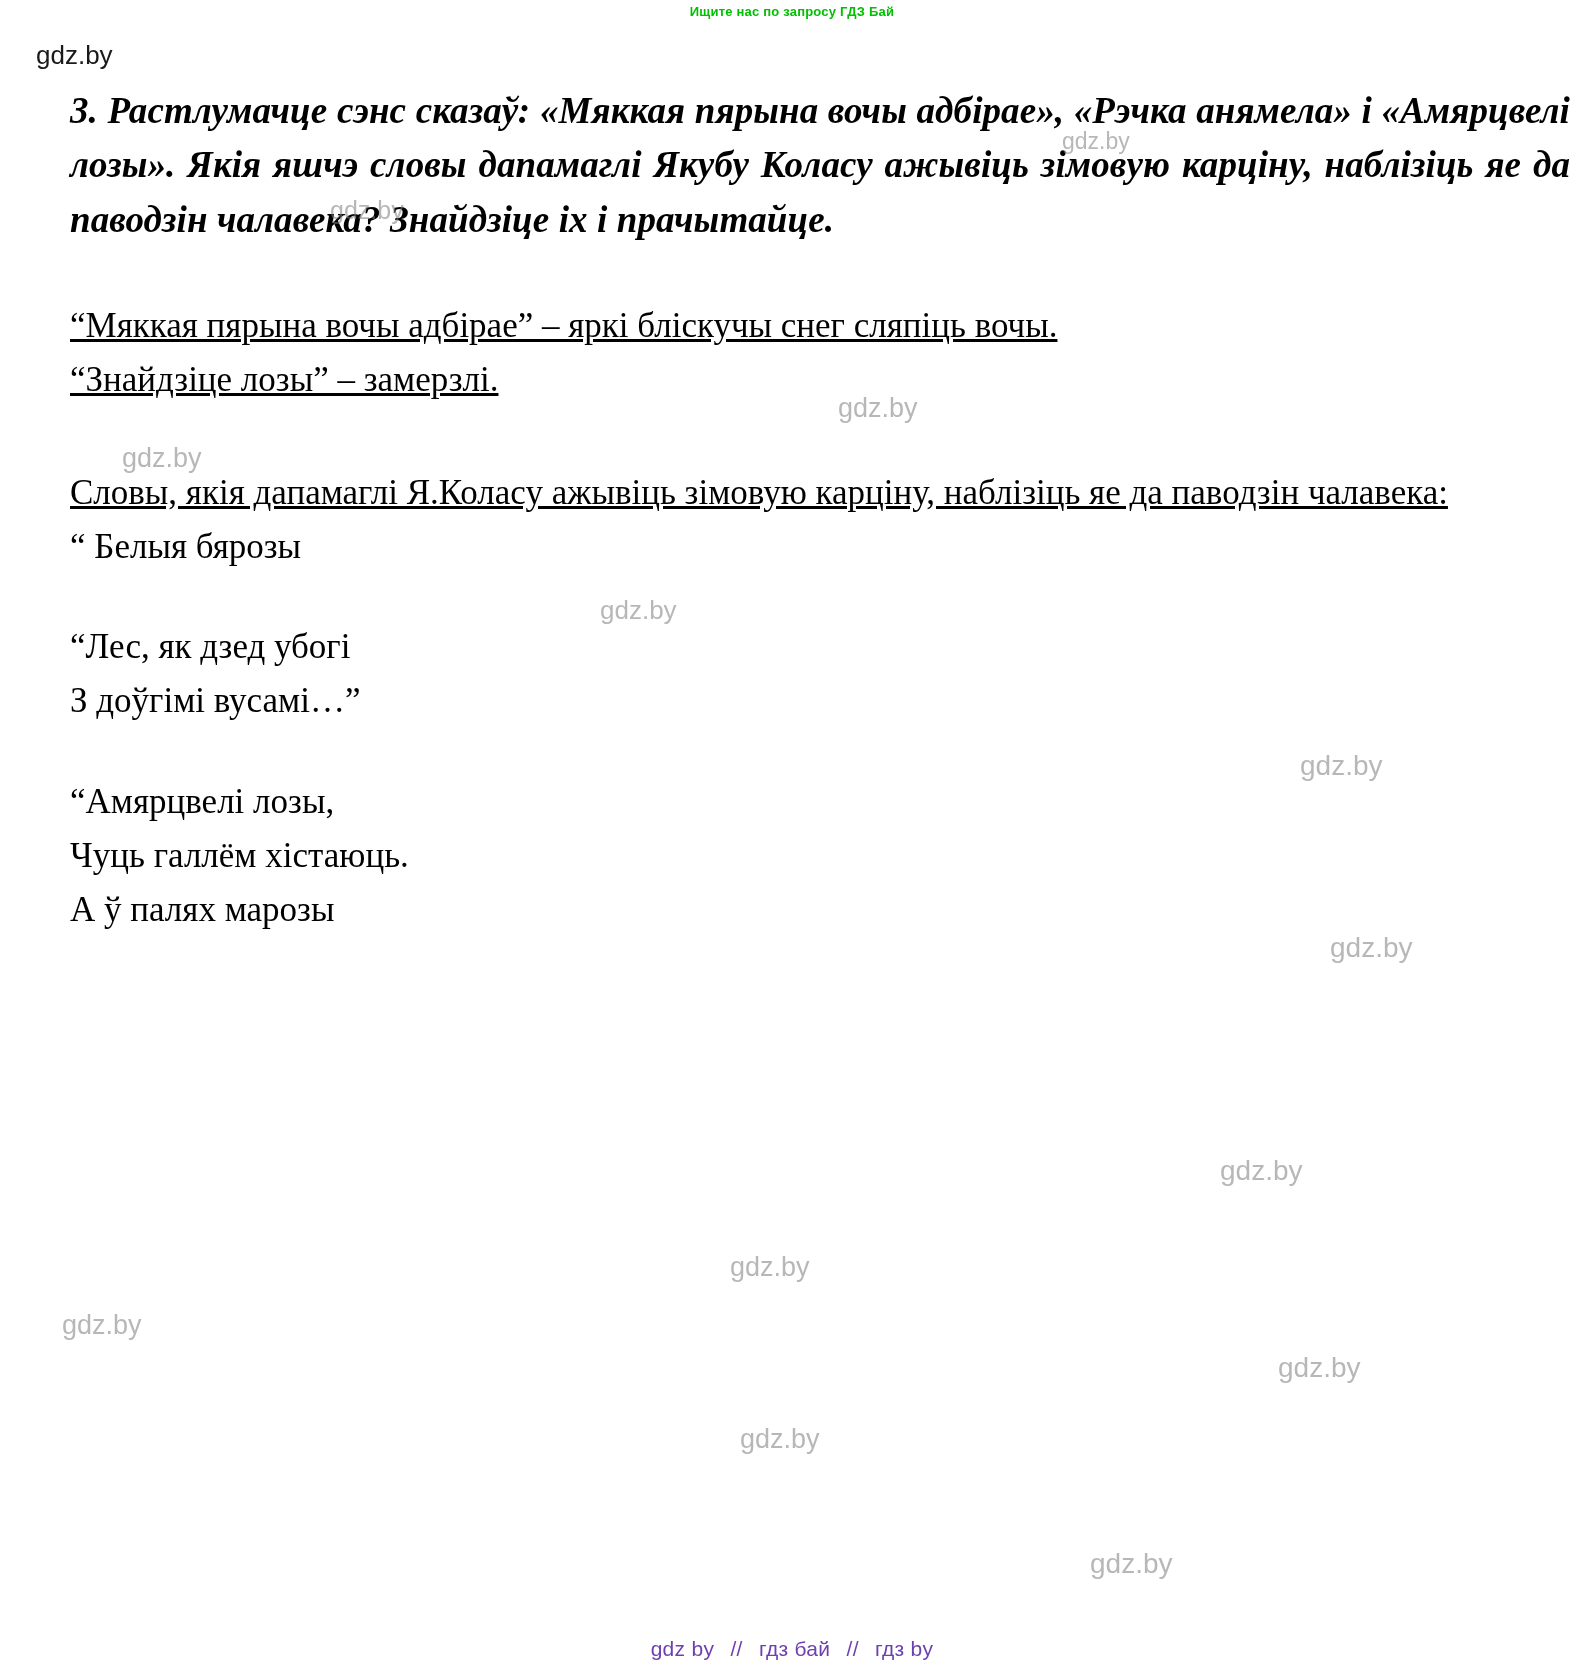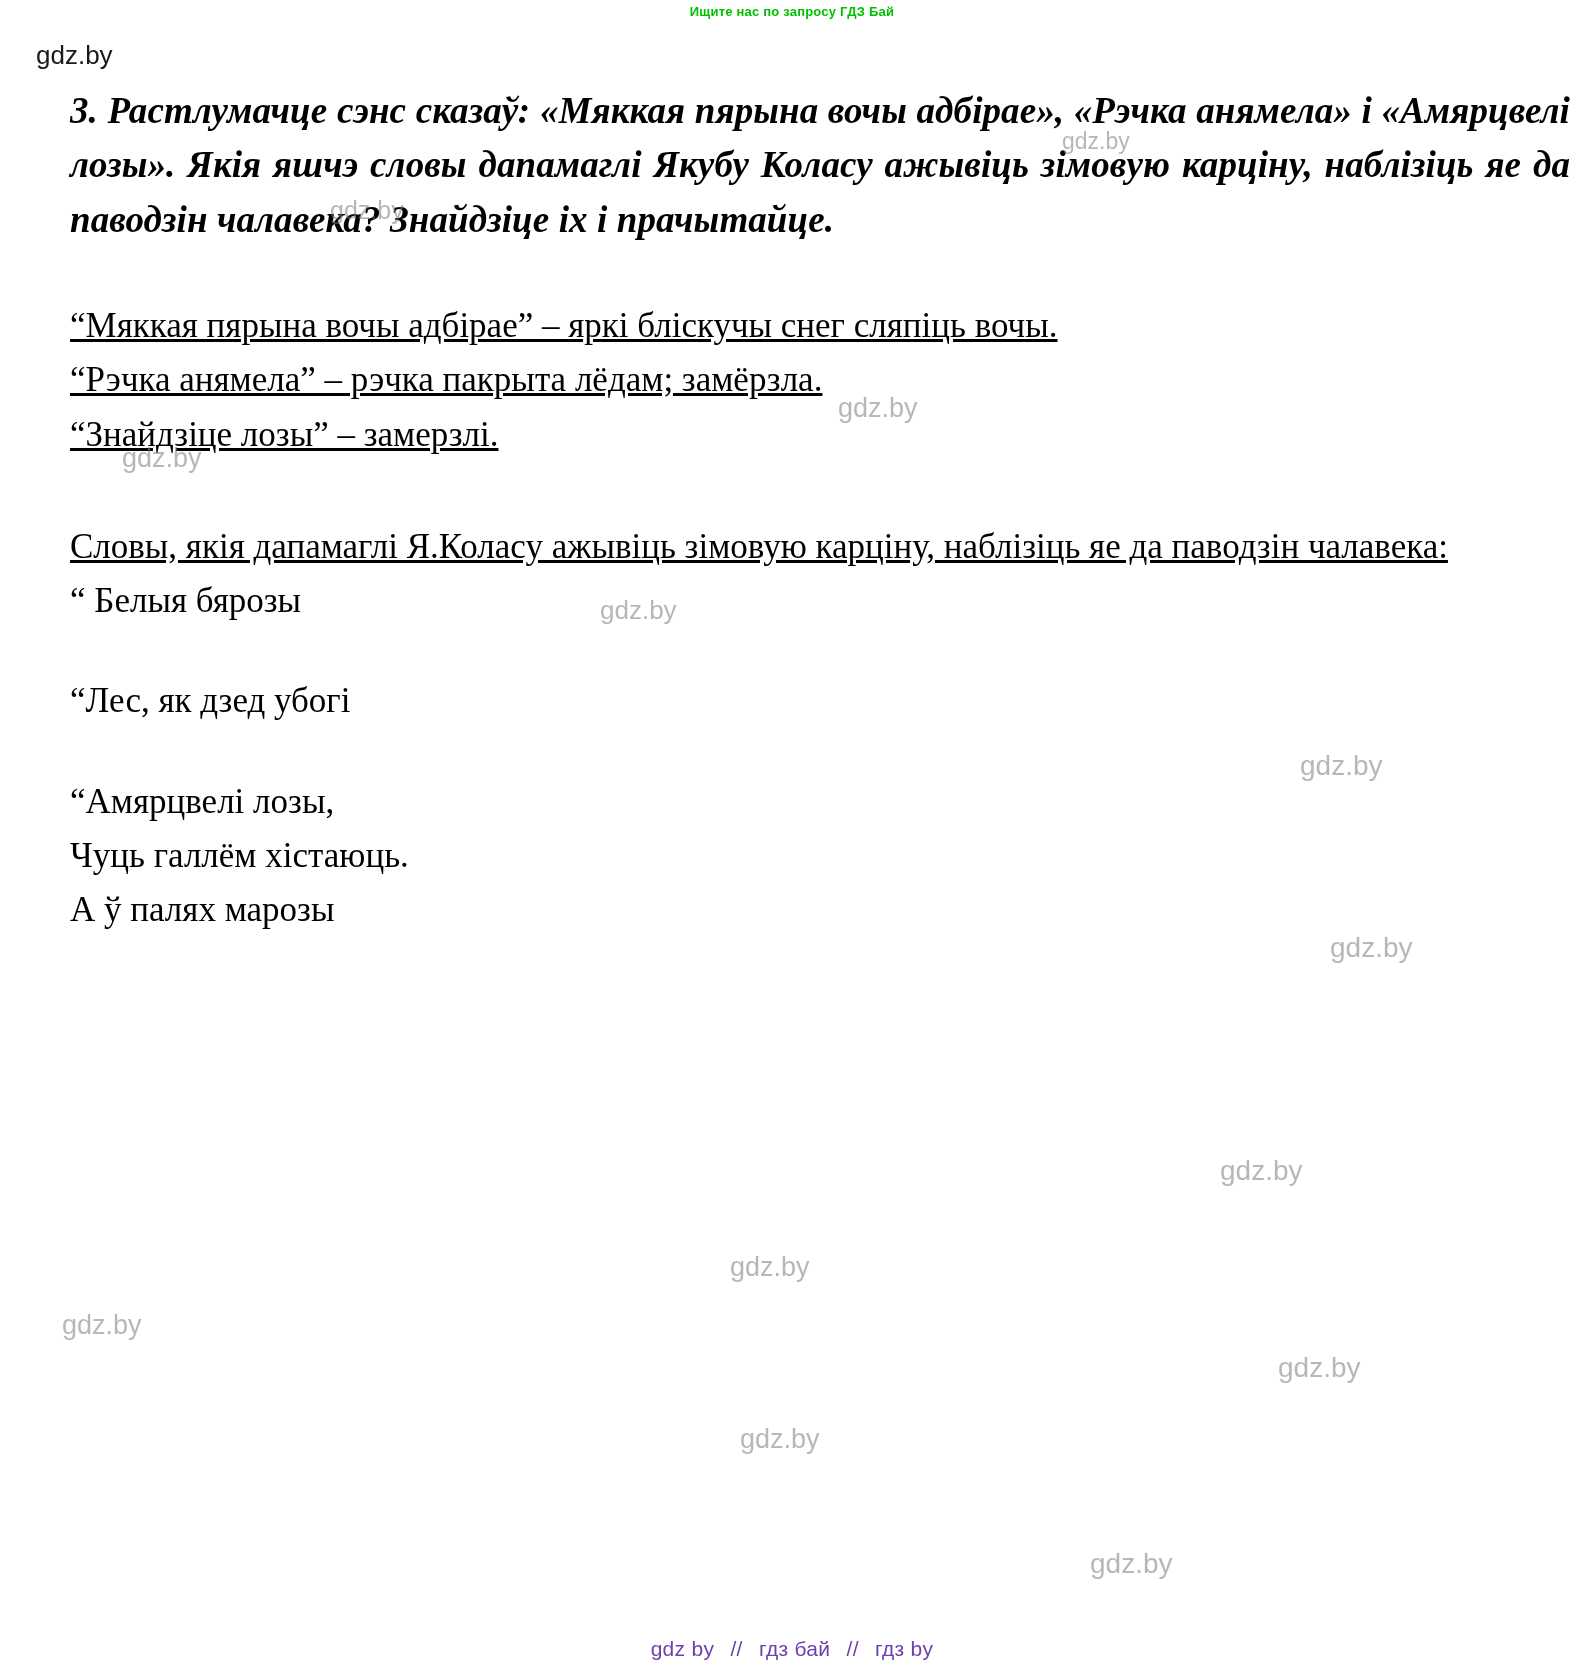--- a/index.html
+++ b/index.html
@@ -109,32 +109,32 @@
 
 <div class="corner-mark">gdz.by</div>
 
 <div class="content">
 
   <p class="task-heading">3. Растлумачце сэнс сказаў: «Мяккая пярына вочы адбірае», «Рэчка анямела» і «Амярцвелі лозы». Якія яшчэ словы дапамаглі Якубу Коласу ажывіць зімовую карціну, наблізіць яе да паводзін чалавека? Знайдзіце іх і прачытайце.</p>
 
   <div class="body-text">
 
     <div class="para">“Мяккая пярына вочы адбірае” – яркі бліскучы снег сляпіць вочы.</div>
-    <div class="para">“Рэчка анямела” – рэчка пакрыта лёдам; замёрзла.</div>
     <div class="para">“Знайдзіце лозы” – замерзлі.</div>
 
     <div class="spacer-lg"></div>
 
     <div class="para">Словы, якія дапамаглі Я.Коласу ажывіць зімовую карціну, наблізіць яе да паводзін чалавека:</div>
 
     <div class="verse-line">“ Белыя бярозы</div>
 
     <div class="spacer-md"></div>
 
     <div class="verse-line">“Лес, як дзед убогі</div>
+    <div class="verse-line">З доўгімі вусамі…”</div>
 
     <div class="spacer-md"></div>
 
     <div class="verse-line">“Амярцвелі лозы,</div>
     <div class="verse-line">Чуць галлём хістаюць.</div>
     <div class="verse-line">А ў палях марозы</div>
 
   </div>
 </div>
 

